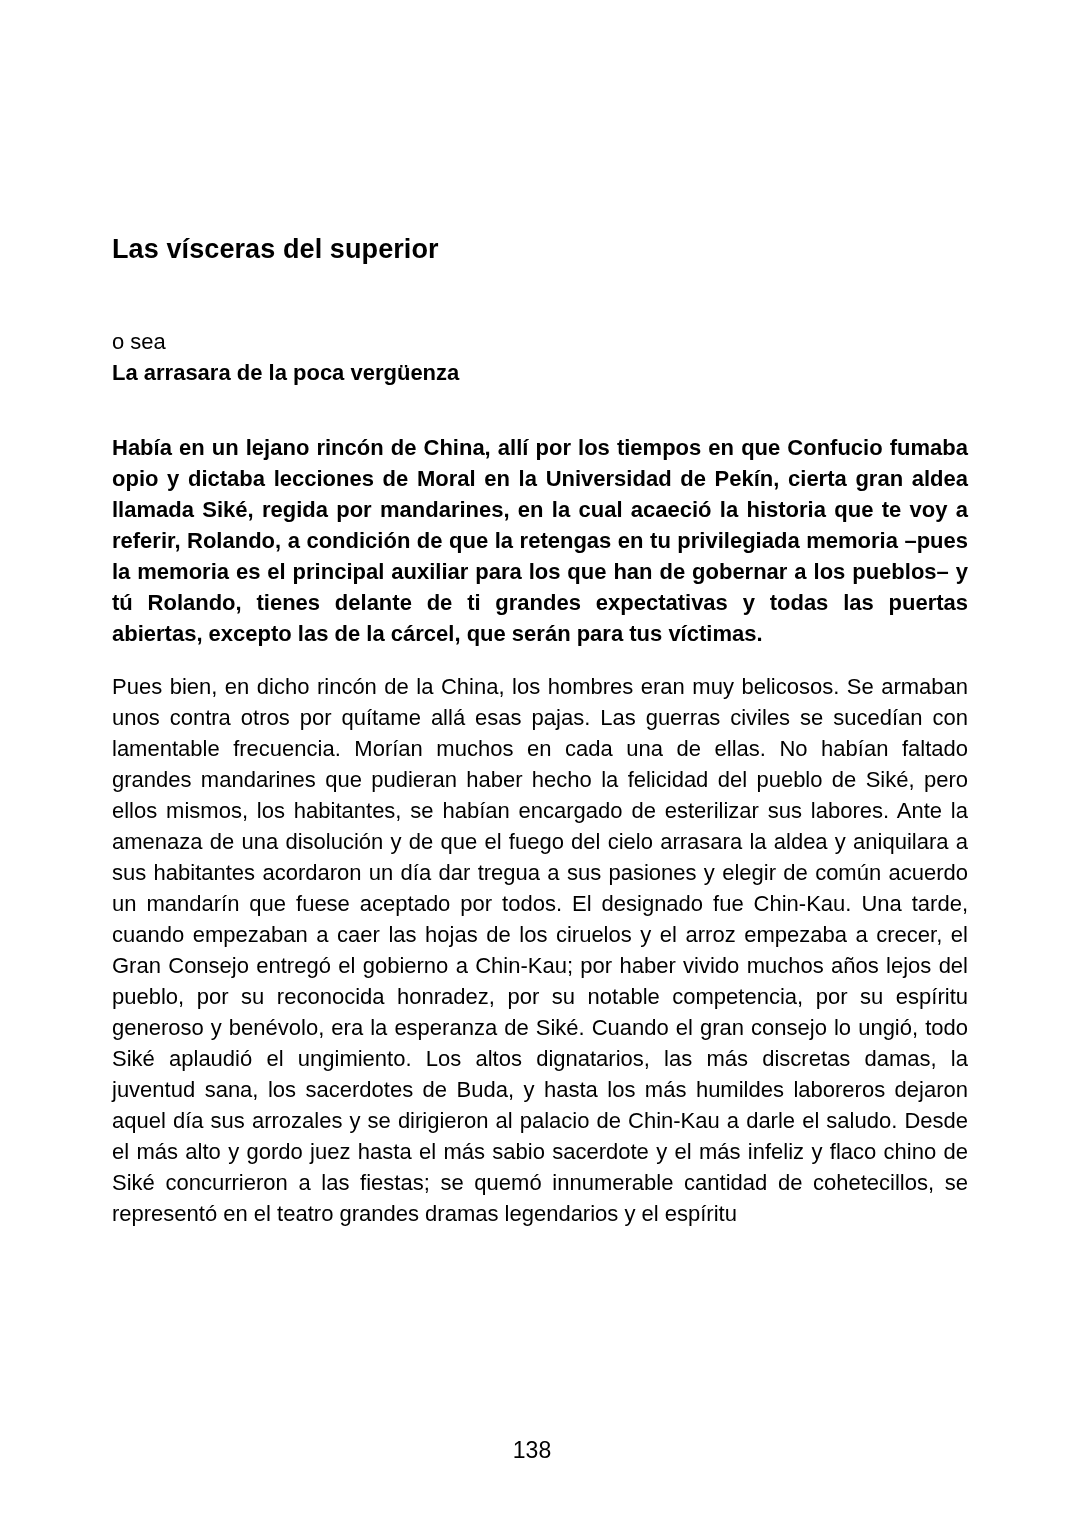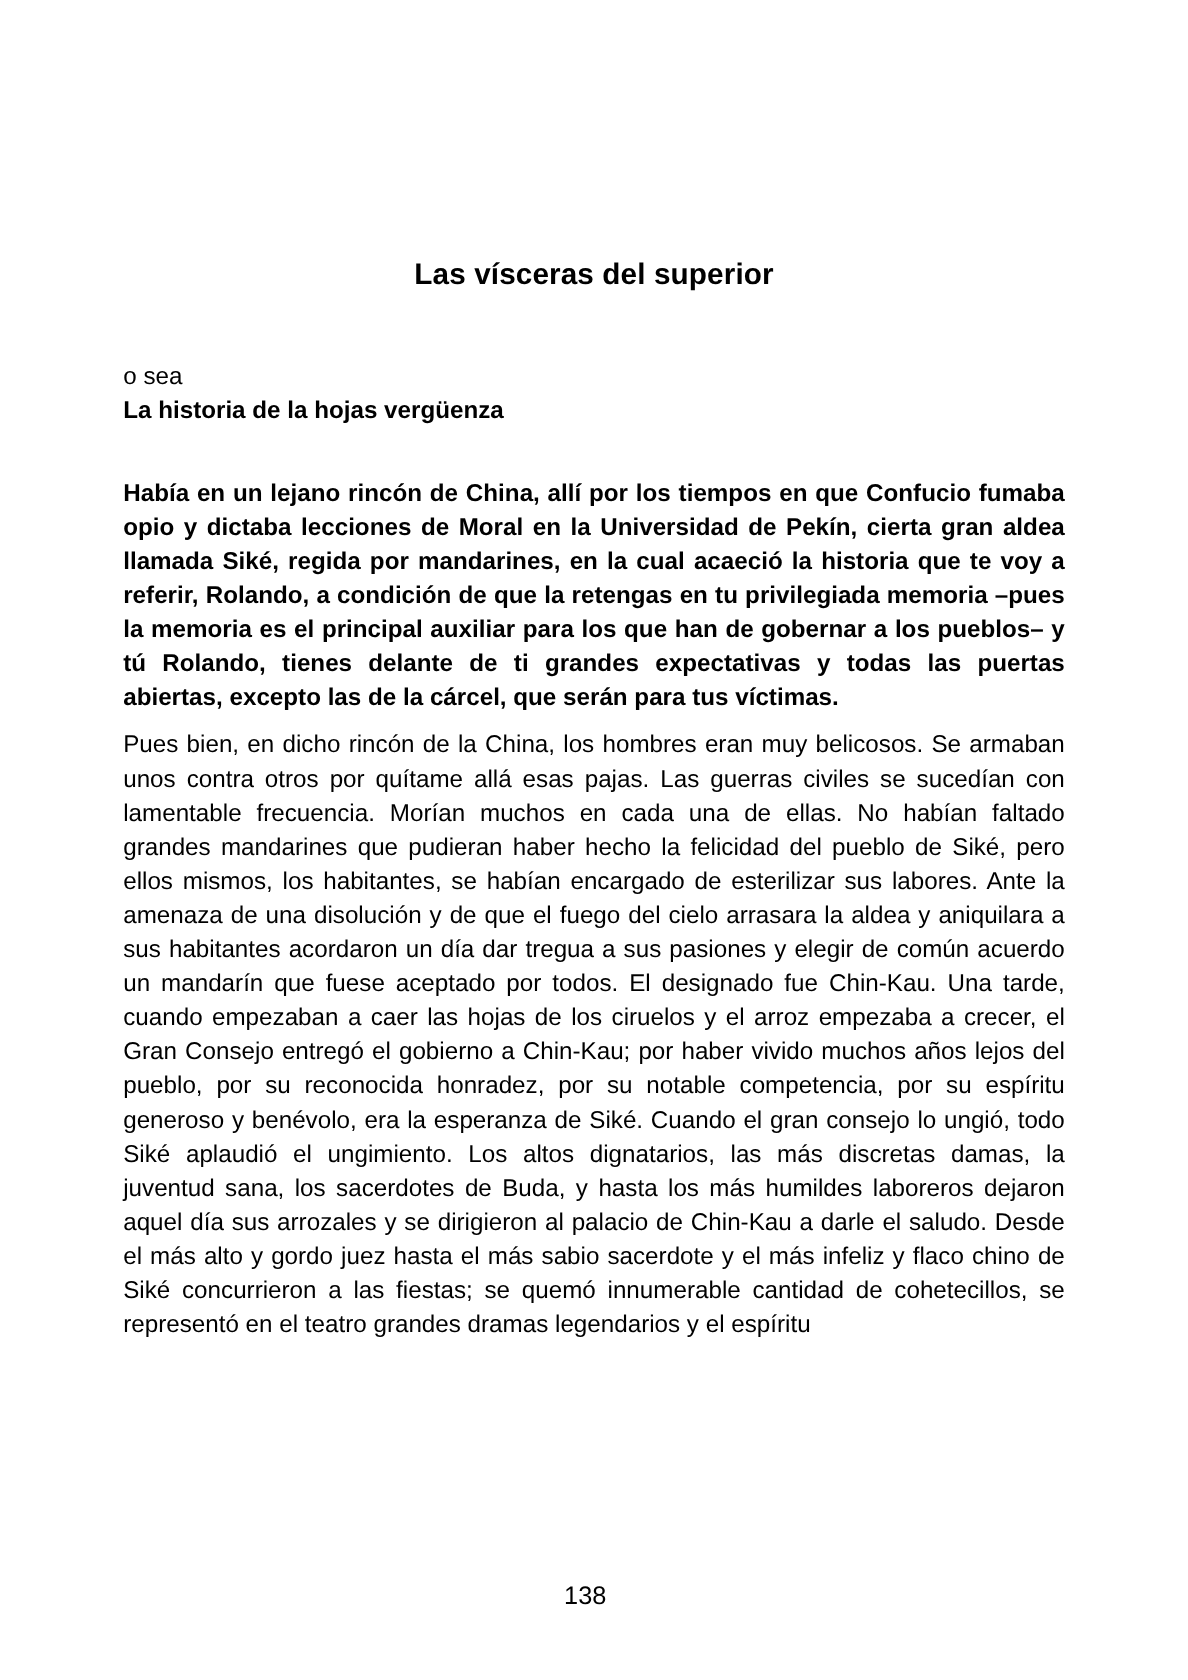--- a/index.html
+++ b/index.html
@@ -27,21 +27,21 @@
     top: 232px;
     width: 856px;
   }
 
   .doc-title {
     font-size: 27px;
     font-weight: bold;
     line-height: 34px;
     letter-spacing: 0.1px;
     margin: 0 0 0 0;
-    text-align: center;
+    text-align: left;
   }
 
   .subtitle-block {
     margin-top: 60px;
   }
 
   .subtitle-lead {
     font-size: 22px;
     font-weight: normal;
     line-height: 31px;
@@ -63,21 +63,21 @@
     text-justify: inter-word;
     hyphens: none;
   }
 
   .body-text.first-para {
     margin-top: 44px;
     font-weight: bold;
   }
 
   .body-text + .body-text {
-    margin-top: 12px;
+    margin-top: 22px;
   }
 
   .page-number {
     position: absolute;
     left: 0;
     right: 16px;
     top: 1436px;
     text-align: center;
     font-size: 23px;
     line-height: 28px;
@@ -88,21 +88,21 @@
 <body>
 
 <div class="page">
 
   <div class="content">
 
     <h1 class="doc-title">Las vísceras del superior</h1>
 
     <div class="subtitle-block">
       <p class="subtitle-lead">o sea</p>
-      <p class="subtitle-main">La historia de la hojas vergüenza</p>
+      <p class="subtitle-main">La arrasara de la poca vergüenza</p>
     </div>
 
     <p class="body-text first-para">Había en un lejano rincón de China, allí por los tiempos en que Confucio fumaba opio y dictaba lecciones de Moral en la Universidad de Pekín, cierta gran aldea llamada Siké, regida por mandarines, en la cual acaeció la historia que te voy a referir, Rolando, a condición de que la retengas en tu privilegiada memoria –pues la memoria es el principal auxiliar para los que han de gobernar a los pueblos– y tú Rolando, tienes delante de ti grandes expectativas y todas las puertas abiertas, excepto las de la cárcel, que serán para tus víctimas.</p>
 
     <p class="body-text">Pues bien, en dicho rincón de la China, los hombres eran muy belicosos. Se armaban unos contra otros por quítame allá esas pajas. Las guerras civiles se sucedían con lamentable frecuencia. Morían muchos en cada una de ellas. No habían faltado grandes mandarines que pudieran haber hecho la felicidad del pueblo de Siké, pero ellos mismos, los habitantes, se habían encargado de esterilizar sus labores. Ante la amenaza de una disolución y de que el fuego del cielo arrasara la aldea y aniquilara a sus habitantes acordaron un día dar tregua a sus pasiones y elegir de común acuerdo un mandarín que fuese aceptado por todos. El designado fue Chin-Kau. Una tarde, cuando empezaban a caer las hojas de los ciruelos y el arroz empezaba a crecer, el Gran Consejo entregó el gobierno a Chin-Kau; por haber vivido muchos años lejos del pueblo, por su reconocida honradez, por su notable competencia, por su espíritu generoso y benévolo, era la esperanza de Siké. Cuando el gran consejo lo ungió, todo Siké aplaudió el ungimiento. Los altos dignatarios, las más discretas damas, la juventud sana, los sacerdotes de Buda, y hasta los más humildes laboreros dejaron aquel día sus arrozales y se dirigieron al palacio de Chin-Kau a darle el saludo. Desde el más alto y gordo juez hasta el más sabio sacerdote y el más infeliz y flaco chino de Siké concurrieron a las fiestas; se quemó innumerable cantidad de cohetecillos, se representó en el teatro grandes dramas legendarios y el espíritu</p>
 
   </div>
 
   <div class="page-number">138</div>
 

